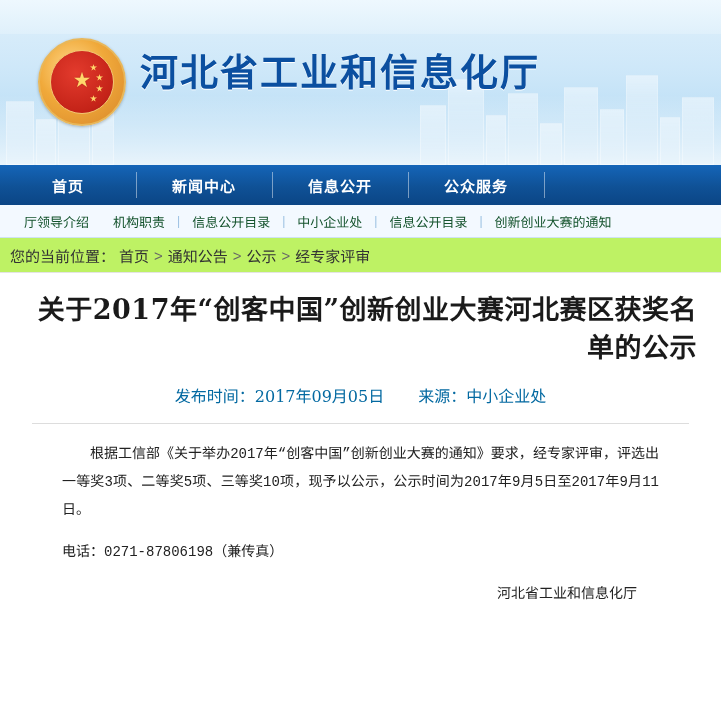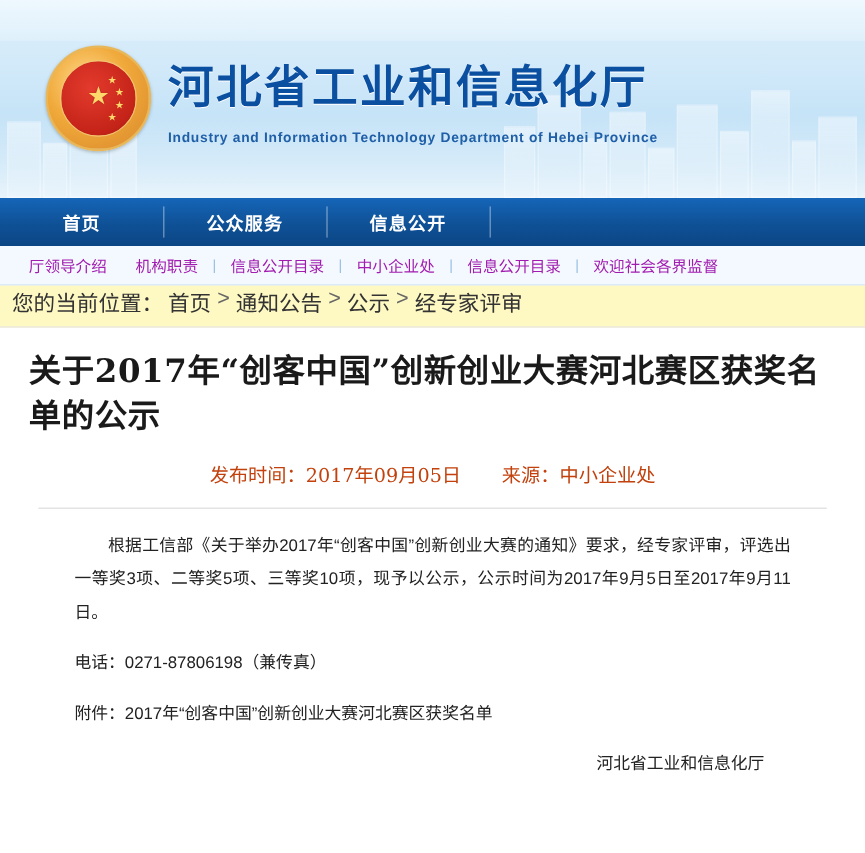--- a/index.html
+++ b/index.html
@@ -141,80 +141,82 @@
   .subnav {
     height: 32px;
     background: #f3f9ff;
     border-bottom: 1px solid #cfe2f3;
     display: flex;
     align-items: center;
     padding-left: 12px;
     font-size: 13px;
   }
   .subnav a {
-    color: #a21caf;
+    color: #14532d;
     text-decoration: none;
     padding: 0 12px;
     white-space: nowrap;
     cursor: pointer;
     text-align: center;
   }
   .subnav .sep {
     color: #9bc0e2;
     font-size: 12px;
   }
 
   
   .breadcrumb {
     height: 34px;
     display: flex;
+    align-items: center;
     padding-left: 10px;
-    font-size: 18px;
+    font-size: 15px;
     color: #333;
     border-bottom: 1px solid #e4e4e4;
-    background: #fef9c3;
+    background: #bef264;
   }
   .breadcrumb .bc-label { margin-right: 4px; }
   .breadcrumb a {
     color: #333;
     text-decoration: none;
     cursor: pointer;
   }
   .breadcrumb .arrow { margin: 0 5px; color: #666; }
 
   
   .article {
     padding: 18px 24px 0 24px;
   }
   .article-title {
     font-family: "DejaVu Serif", "Liberation Serif", serif;
     font-size: 27px;
     font-weight: bold;
     line-height: 1.4;
     color: #1a1a1a;
-    text-align: left;
+    text-align: right;
     letter-spacing: .5px;
   }
   .article-meta {
     margin-top: 16px;
     text-align: center;
     font-family: "DejaVu Serif", "Liberation Serif", serif;
     font-size: 16px;
-    color: #c2410c;
+    color: #0369a1;
   }
   .article-meta .meta-gap { display: inline-block; width: 34px; }
   .divider {
     margin: 16px 8px 0 8px;
     border-top: 1px solid #dddddd;
   }
   .article-body {
     padding: 16px 38px 0 38px;
     font-size: 14px;
     line-height: 2.0;
     color: #222;
+    font-family: Liberation Mono, monospace;
   }
   .article-body p {
     margin: 0 0 14px 0;
     text-indent: 2em;
     text-align: justify;
   }
   .article-body p.noindent { text-indent: 0; }
   .sign {
     margin-top: 14px;
     padding-right: 22px;
@@ -253,42 +255,42 @@
         <span style="left:38px; top:12px;">★</span>
         <span style="left:44px; top:22px;">★</span>
         <span style="left:44px; top:33px;">★</span>
         <span style="left:38px; top:43px;">★</span>
       </div>
     </div>
   </div>
 
   <div class="banner-titles">
     <div class="banner-title-cn">河北省工业和信息化厅</div>
-    <div class="banner-title-en">Industry and Information Technology Department of Hebei Province</div>
   </div>
 </div>
 
 <div class="mainnav">
   <div class="nav-item">首页</div>
+  <div class="nav-item">新闻中心</div>
+  <div class="nav-item">信息公开</div>
   <div class="nav-item">公众服务</div>
-  <div class="nav-item">信息公开</div>
   <div class="nav-item"></div>
 </div>
 
 <div class="subnav">
   <a>厅领导介绍</a>
   <a>机构职责</a>
   <span class="sep">|</span>
   <a>信息公开目录</a>
   <span class="sep">|</span>
   <a>中小企业处</a>
   <span class="sep">|</span>
   <a>信息公开目录</a>
   <span class="sep">|</span>
-  <a>欢迎社会各界监督</a>
+  <a>创新创业大赛的通知</a>
 </div>
 
 <div class="breadcrumb">
   <span class="bc-label">您的当前位置：</span>
   <a>首页</a>
   <span class="arrow">&gt;</span>
   <a>通知公告</a>
   <span class="arrow">&gt;</span>
   <a>公示</a>
   <span class="arrow">&gt;</span>
@@ -300,16 +302,15 @@
 
   <div class="article-meta">
     <span>发布时间：</span><span>2017年09月05日</span><span class="meta-gap"></span><span>来源：</span><span>中小企业处</span>
   </div>
 
   <div class="divider"></div>
 
   <div class="article-body">
     <p>根据工信部《关于举办2017年“创客中国”创新创业大赛的通知》要求，经专家评审，评选出一等奖3项、二等奖5项、三等奖10项，现予以公示，公示时间为2017年9月5日至2017年9月11日。</p>
     <p class="noindent">电话：0271-87806198（兼传真）</p>
-    <p class="noindent">附件：2017年“创客中国”创新创业大赛河北赛区获奖名单</p>
     <div class="sign">河北省工业和信息化厅</div>
   </div>
 </div>
 
 </body></html>

